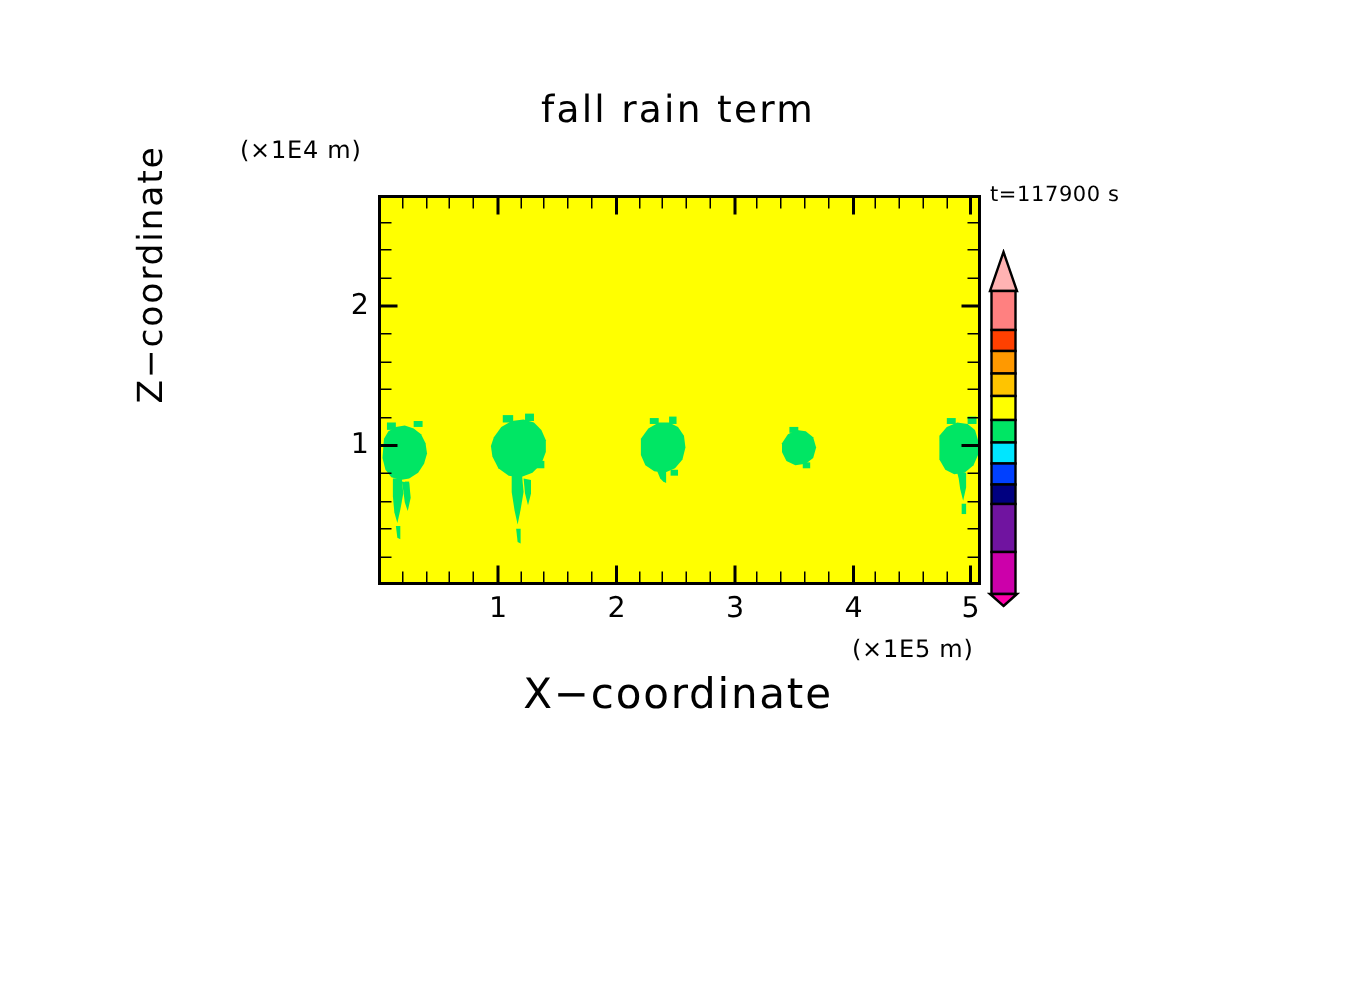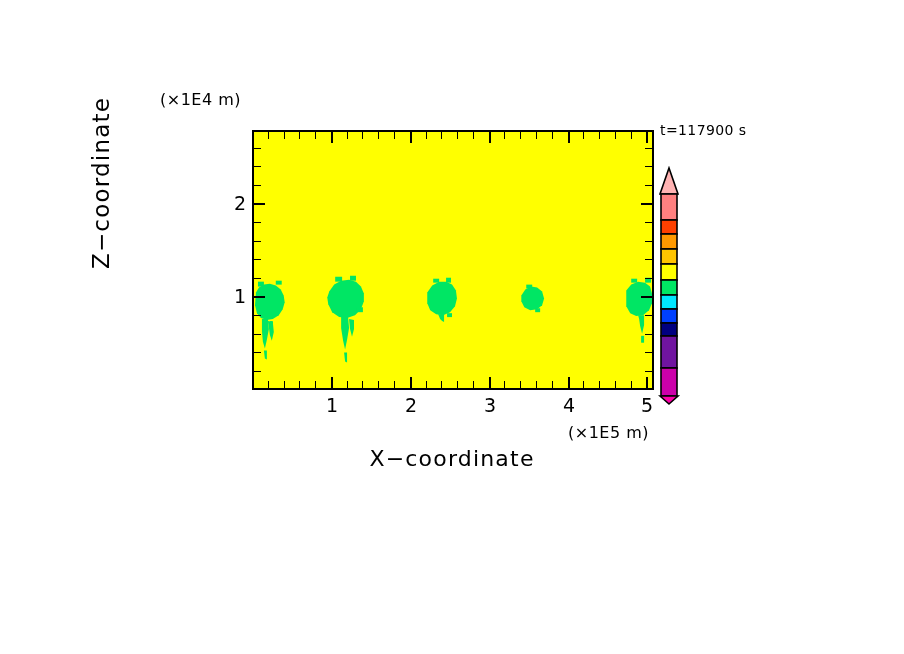--- a/index.html
+++ b/index.html
@@ -46,21 +46,21 @@
     font-size:14px;
     letter-spacing:0.4px;
     color:#000;
     white-space:nowrap;
   }
   .xlabel{
     position:absolute;
     left:0;right:0;
     top:446px;
     text-align:center;
-    font-size:22px;
+    font-size:28px;
     letter-spacing:1.2px;
     color:#000;
     white-space:nowrap;
   }
   .ylabel{
     position:absolute;
     left:-9px;
     top:170px;
     width:220px;
     text-align:center;
@@ -116,20 +116,21 @@
 
   
   .cbar-wrap{position:absolute;left:658px;top:166px;width:30px;height:240px;}
   .cbar-svg{display:block;}
 </style>
 </head>
 <body>
 
 <div id="stage">
 
+  <div class="title">fall rain term</div>
 
   <div class="yunit">(×1E4 m)</div>
 
   <div class="ylabel">Z−coordinate</div>
 
   <div class="plot-frame">
     <svg class="field-svg" viewBox="0 0 402 260" preserveAspectRatio="none">
       <rect x="0" y="0" width="402" height="260" fill="#ffff00"></rect>
 
       <g fill="#00e664">

